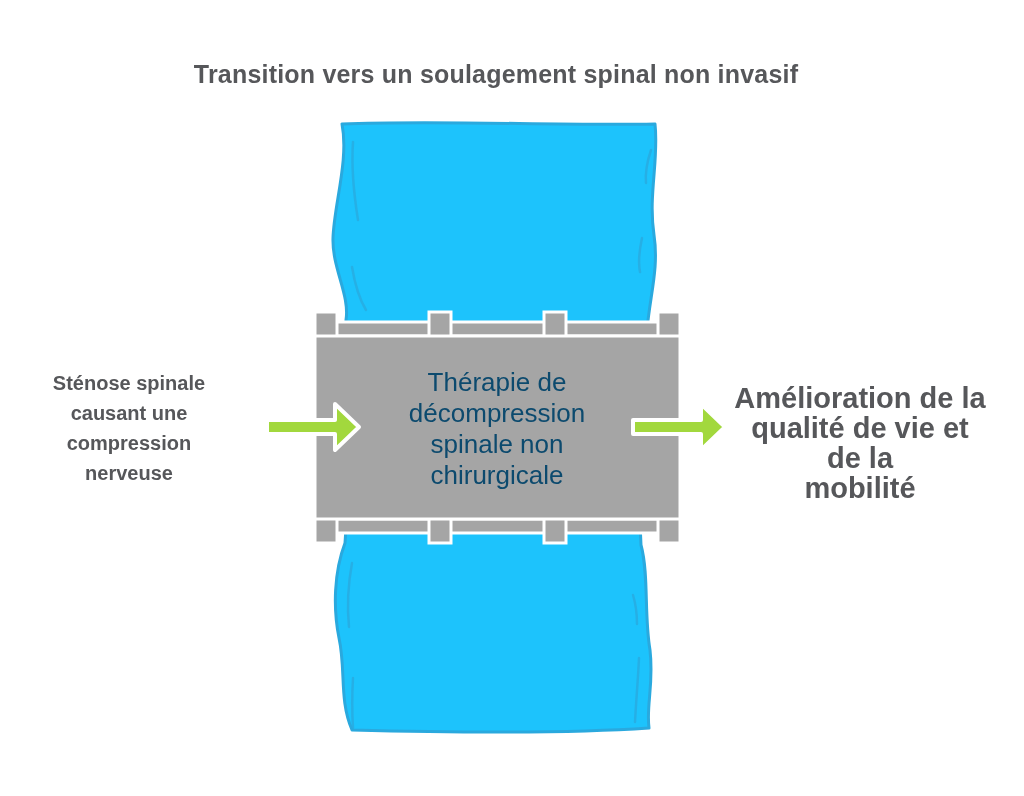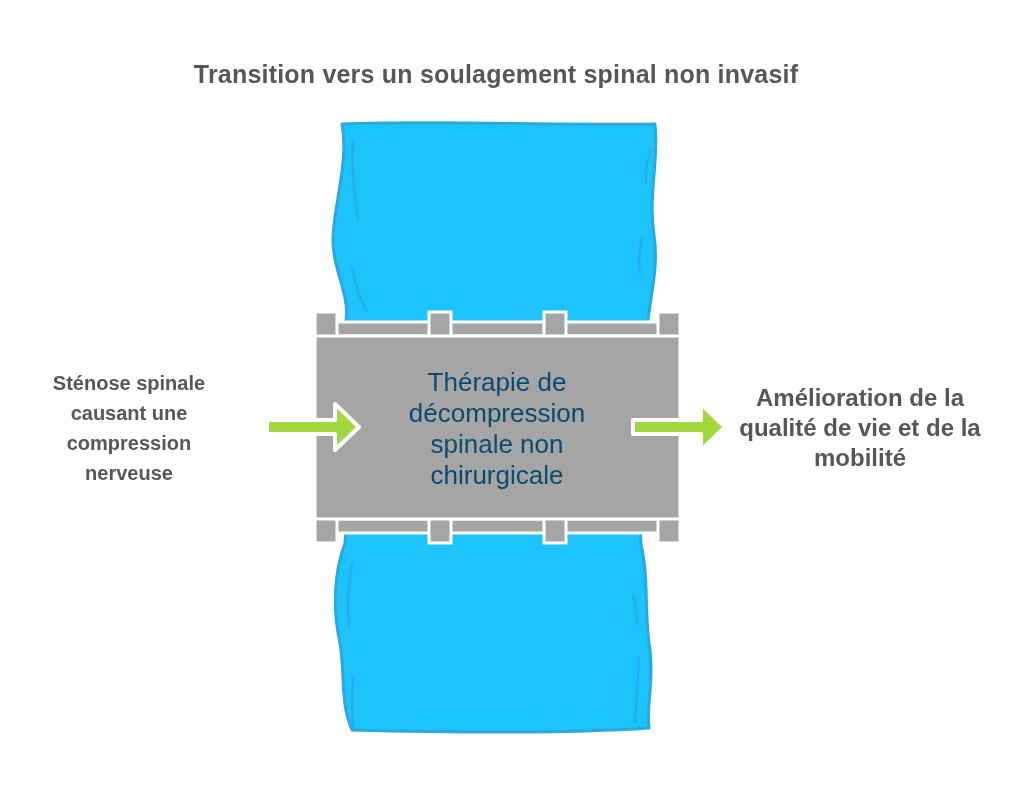--- a/index.html
+++ b/index.html
@@ -37,21 +37,21 @@
     left: 18px;
     top: 368px;
     width: 222px;
     font-size: 20px;
     line-height: 30px;
   }
   .right-label {
     left: 732px;
     top: 383px;
     width: 256px;
-    font-size: 24px;
+    font-size: 29px;
     line-height: 30px;
   }
   .box-label {
     left: 340px;
     top: 367px;
     width: 314px;
     font-size: 26px;
     line-height: 31px;
     font-weight: 400;
     color: #0c4a6e;

